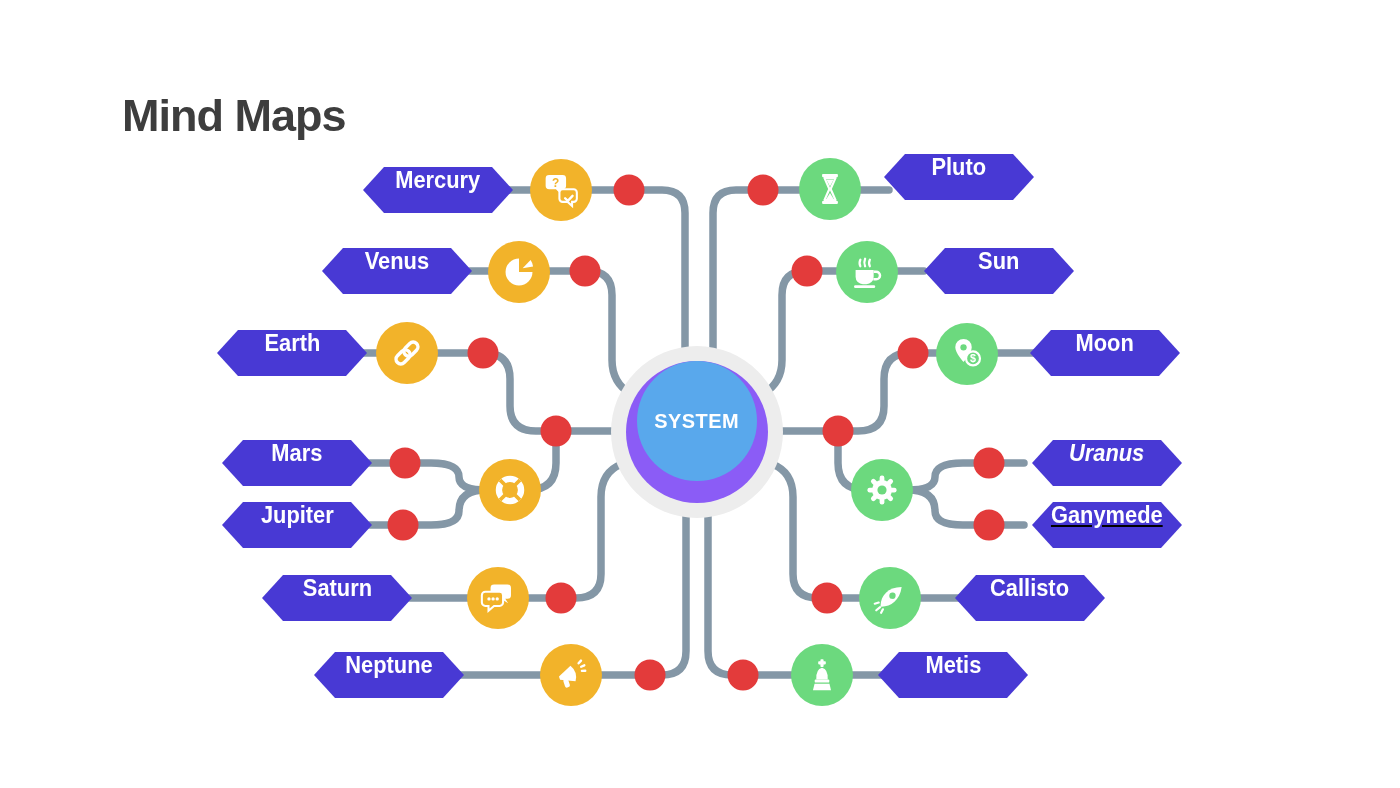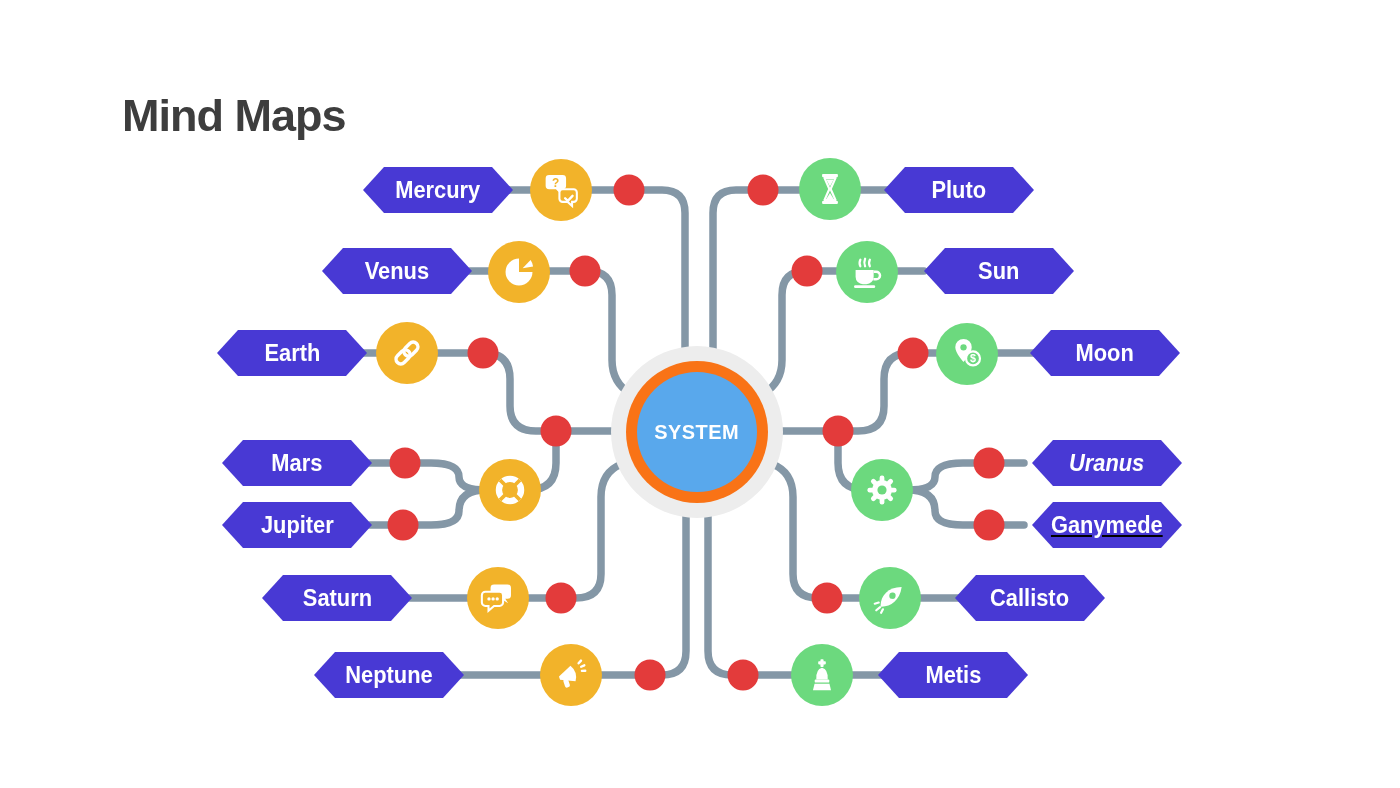--- a/index.html
+++ b/index.html
@@ -11,38 +11,38 @@
   body{background:#ffffff;font-family:"Liberation Sans",sans-serif;}
   #stage{position:relative;width:1400px;height:788px;background:#ffffff;overflow:hidden;}
   .page-title{
     position:absolute;left:122px;top:90px;
     font-size:45px;font-weight:800;color:var(--title);letter-spacing:-1px;
   }
   svg.wires{position:absolute;left:0;top:0;width:1400px;height:788px;}
   .hex{
     position:absolute;width:150px;height:46px;background:var(--node);
     clip-path:polygon(0% 50%,14% 0%,86% 0%,100% 50%,86% 100%,14% 100%);
-    display:flex;align-items:center;justify-content:center;
+    display:flex;justify-content:center;
   }
   .hex span{
     color:#fff;font-size:23px;font-weight:700;letter-spacing:0px;
     transform:scaleX(.95);white-space:nowrap;
   }
   .icon-circle{
     position:absolute;width:62px;height:62px;border-radius:50%;
     display:flex;align-items:center;justify-content:center;
   }
   .icon-circle svg{width:38px;height:38px;overflow:visible;}
   .center-ring{
     position:absolute;left:611px;top:346px;width:172px;height:172px;border-radius:50%;
     background:var(--center-ring);display:flex;align-items:center;justify-content:center;
   }
   .center-white{
-    width:142px;height:142px;border-radius:50%;background:#f97316;
-    display:flex;align-items:center;justify-content:center;
+    width:142px;height:142px;border-radius:50%;background:#8b5cf6;
+    display:flex;justify-content:center;
   }
   .center-blue{
     width:120px;height:120px;border-radius:50%;background:var(--center-fill);
     display:flex;align-items:center;justify-content:center;
   }
   .center-blue span{
     color:#fff;font-size:21px;font-weight:700;letter-spacing:.5px;transform:scaleX(.95);
   }
 </style>
 </head>
@@ -204,21 +204,21 @@
     </div>
     <div class="hex" style="left: 222px; top: 502px;">
       <span>Jupiter</span>
     </div>
     <div class="hex" style="left: 262px; top: 575px;">
       <span>Saturn</span>
     </div>
     <div class="hex" style="left: 314px; top: 652px;">
       <span>Neptune</span>
     </div>
-    <div class="hex" style="left: 884px; top: 167px;">
+    <div class="hex" style="left: 884px; top: 154px;">
       <span>Pluto</span>
     </div>
     <div class="hex" style="left: 924px; top: 248px;">
       <span>Sun</span>
     </div>
     <div class="hex" style="left: 1030px; top: 330px;">
       <span>Moon</span>
     </div>
     <div class="hex" style="left: 1032px; top: 440px; font-style: italic;">
       <span>Uranus</span>

